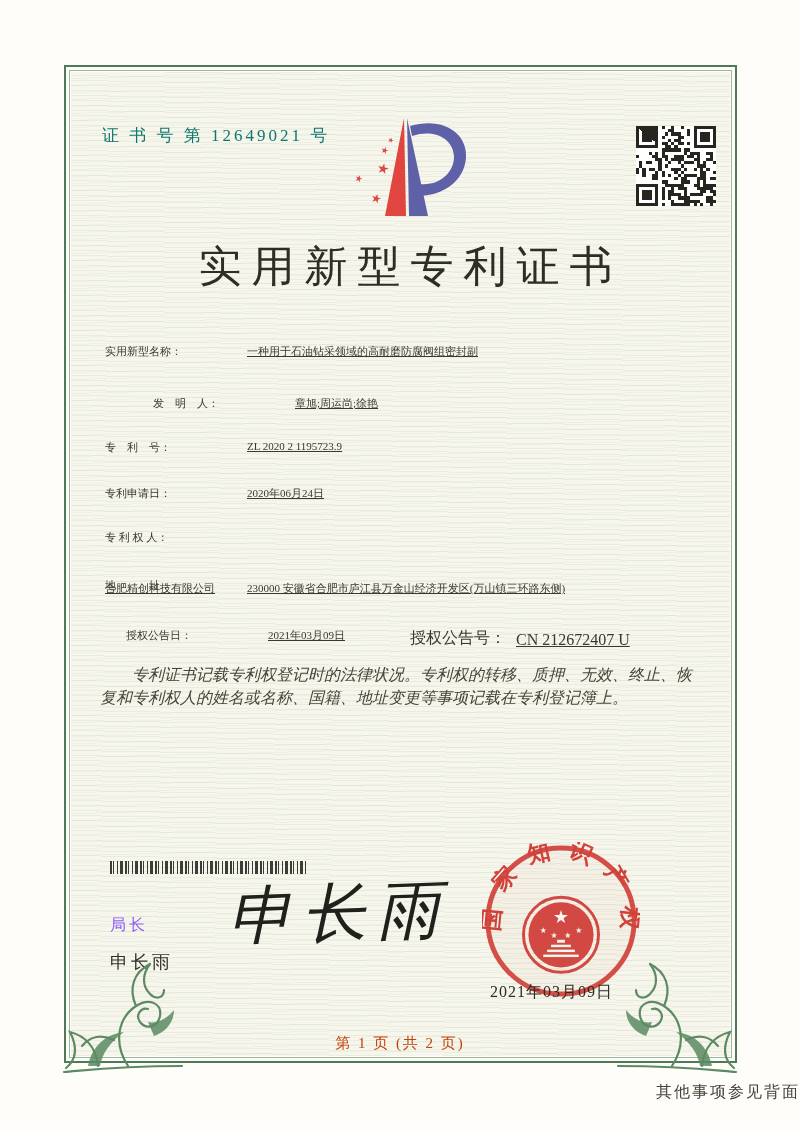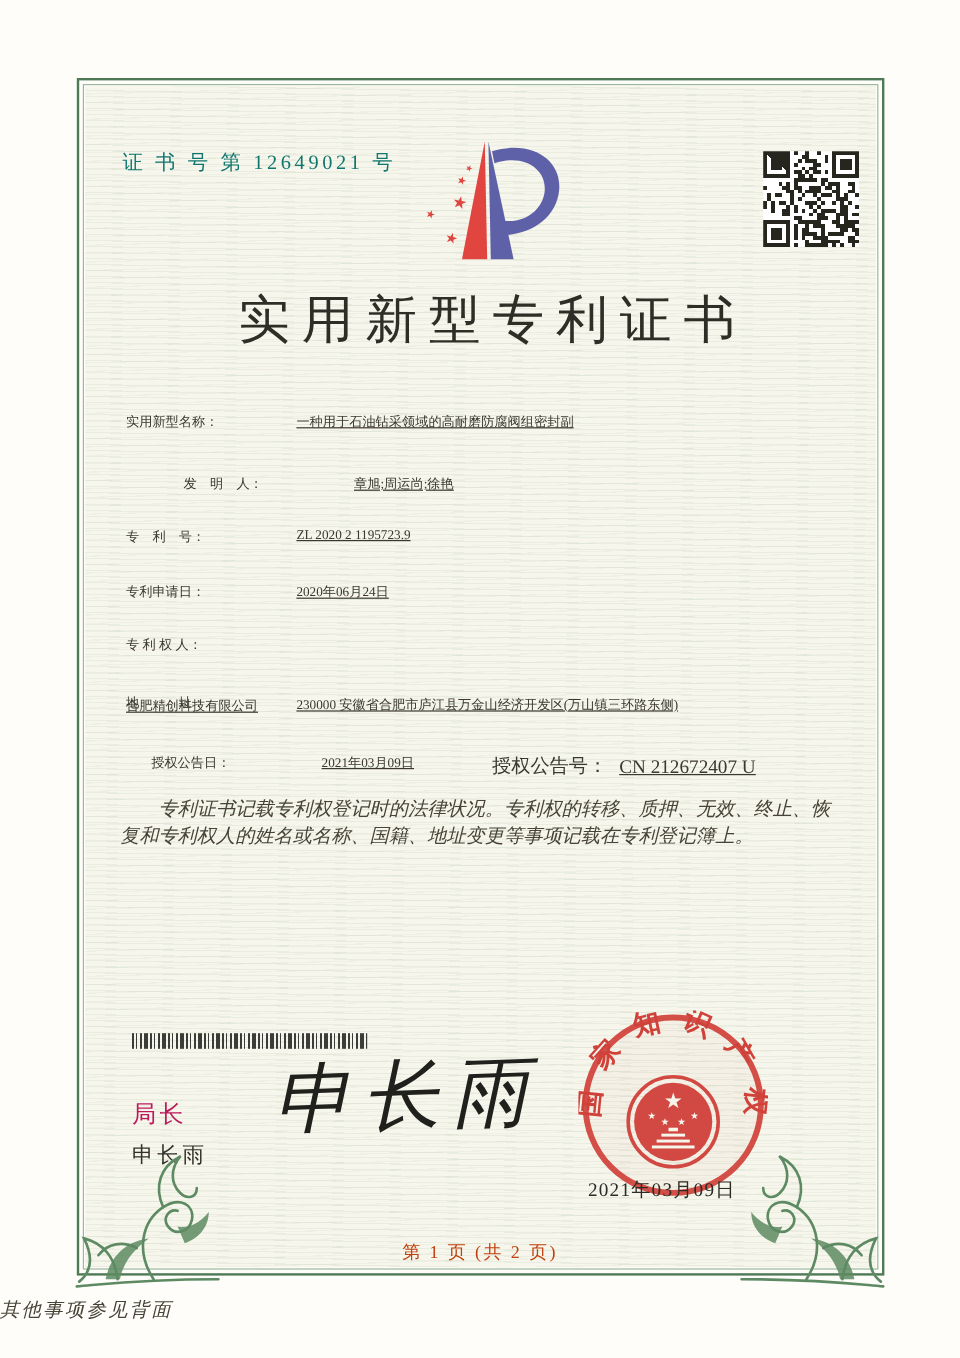--- a/index.html
+++ b/index.html
@@ -54,38 +54,38 @@
   }
   .paragraphs p { text-indent:2em; }
   .barcode {
     position:absolute; left:110px; top:861px; width:196px; height:13px;
     background:repeating-linear-gradient(90deg,
       #3c3c38 0 2px, transparent 2px 3px,
       #3c3c38 3px 4px, transparent 4px 7px,
       #3c3c38 7px 8px, transparent 8px 10px,
       #3c3c38 10px 13px, transparent 13px 15px);
   }
-  .officer-title { position:absolute; left:110px; top:915px; font-size:20px; letter-spacing:3px; color:#be185d; }
+  .officer-title { position:absolute; left:110px; top:915px; font-size:16px; letter-spacing:3px; color:#8b5cf6; }
   .officer-name  { position:absolute; left:110px; top:950px; font-size:18px; letter-spacing:3px; color:#33312a; }
   .signature {
     position:absolute; left:228px; top:870px; font-size:64px; letter-spacing:10px;
     color:#20201d; transform:rotate(-2deg); font-style:italic; white-space:nowrap;
   }
   .seal { position:absolute; left:482px; top:842px; width:158px; height:158px; }
   .seal-date {
     position:absolute; left:490px; top:982px; font-size:16px; letter-spacing:1px;
     color:#2c2b26; z-index:5;
   }
   .page-num {
     position:absolute; left:0; top:1034px; width:100%; text-align:center;
     font-size:15px; letter-spacing:2px; color:#c2410c;
   }
   .back-note {
-    position:absolute; left:0; top:1082px; width:100%; text-align:left;
-    font-size:16px; letter-spacing:2px; font-style:italic; color:#474337;
+    position:absolute; left:0; top:1082px; width:100%; text-align:right;
+    font-size:16px; letter-spacing:2px; color:#474337;
   }
   .flourish { position:absolute; width:130px; height:130px; top:948px; z-index:2; }
   .flourish.left  { left:58px; }
   .flourish.right { left:612px; transform:scaleX(-1); }
 </style>
 </head>
 <body>
 
 <div class="page">
 

